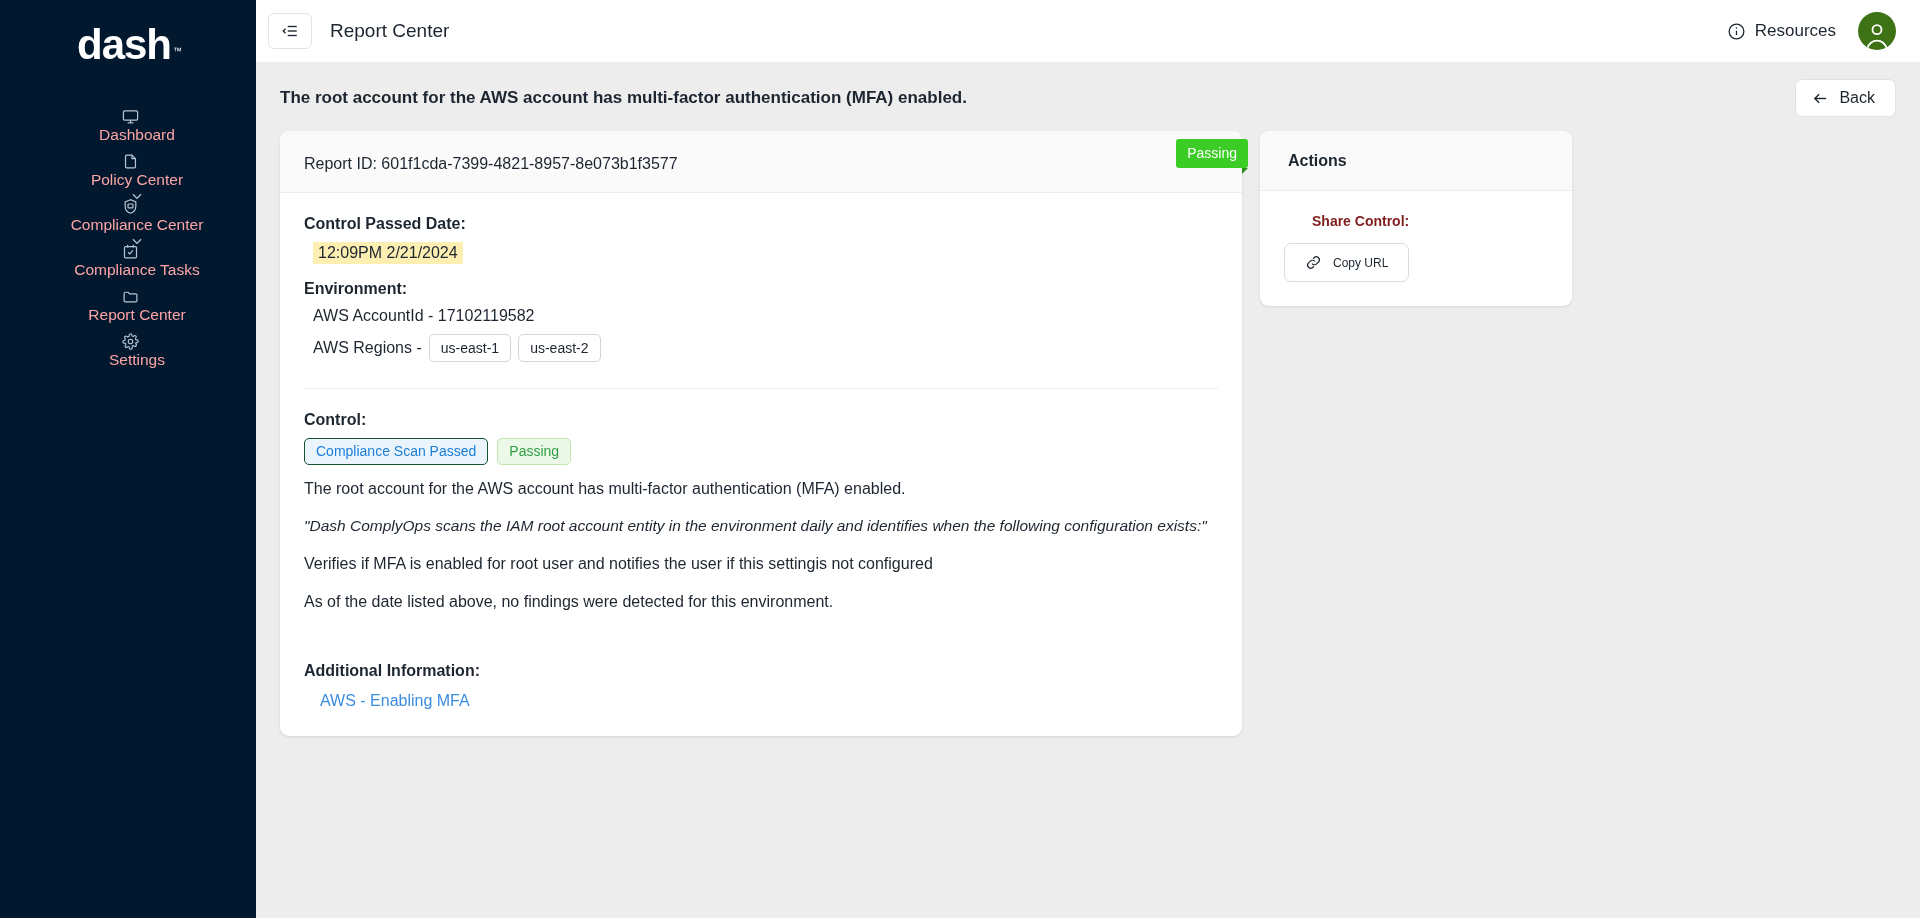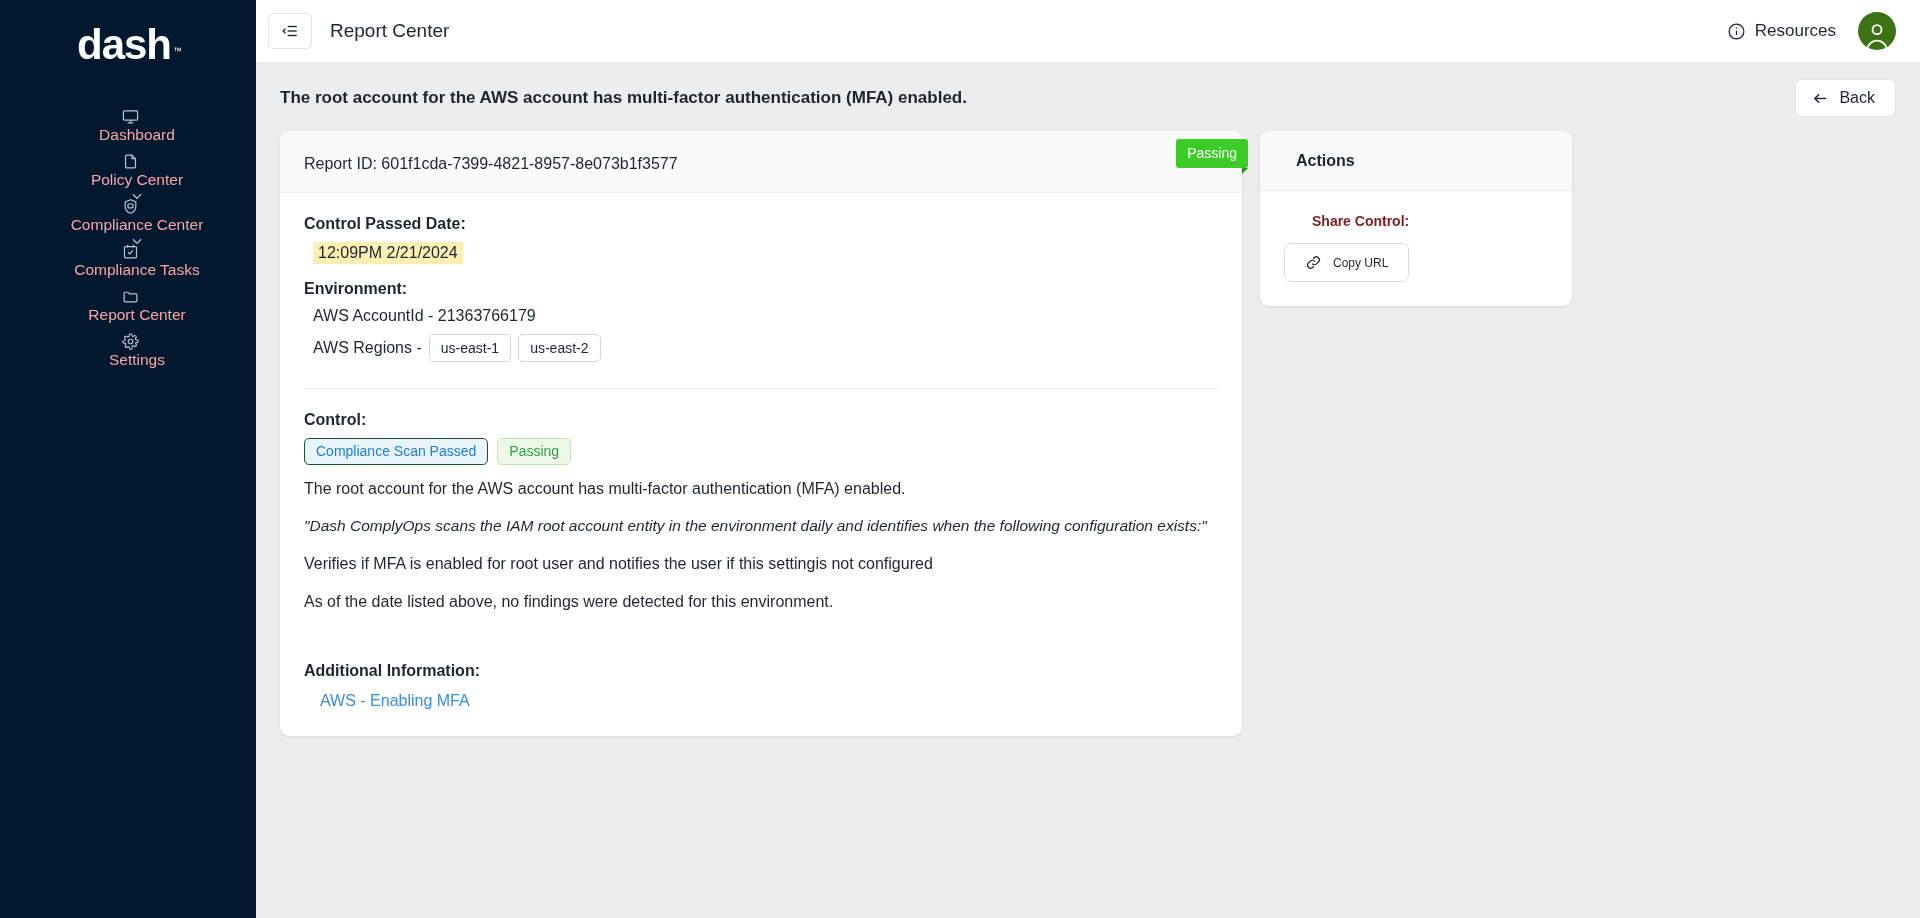--- a/index.html
+++ b/index.html
@@ -176,21 +176,21 @@
   .p-quote { font-size: 15.5px; color: #1d2630; font-style: italic;
              margin-bottom: 16px; line-height: 1.35; }
   .link-line { margin: 12px 0 0 16px; }
   .ext-link { font-size: 16px; color: #3b8dde; text-decoration: none; cursor: pointer; }
 
   
   .actions-card { flex: 0 0 312px; width: 312px; }
   .actions-head {
     background: #fafafa; border-bottom: 1px solid #ececec;
     border-radius: 9px 9px 0 0;
-    padding: 21px 24px 20px 36px;
+    padding: 21px 24px 20px 28px;
     font-size: 16px; font-weight: 700; color: #1d2630;
   }
   .actions-body { padding: 22px 24px 24px 24px; }
   .share-lbl { font-size: 14px; font-weight: 700; color: #7f1d1d; margin-bottom: 14px; margin-left: 28px; }
   .copy-btn {
     display: inline-flex; align-items: center; gap: 11px;
     background: #fff; border: 1px solid #dcdcdc; border-radius: 7px;
     padding: 10px 20px; font-size: 12px; color: #1d2630; cursor: pointer;
   }
   .copy-btn svg { width: 17px; height: 17px; display: block; }
@@ -338,21 +338,21 @@
         </div>
 
         <div class="card-body">
 
           <div class="lbl">Control Passed Date:</div>
           <div class="highlight-date">12:09PM 2/21/2024</div>
 
           <div class="lbl">Environment:</div>
 
           <div class="env-line">
-            <span>AWS AccountId - 21363766179</span>
+            <span>AWS AccountId - 17102119582</span>
           </div>
 
           <div class="env-line">
             <span>AWS Regions -</span>
             <span class="region-chip">us-east-1</span>
             <span class="region-chip">us-east-2</span>
           </div>
 
           <div class="divider"></div>
 

